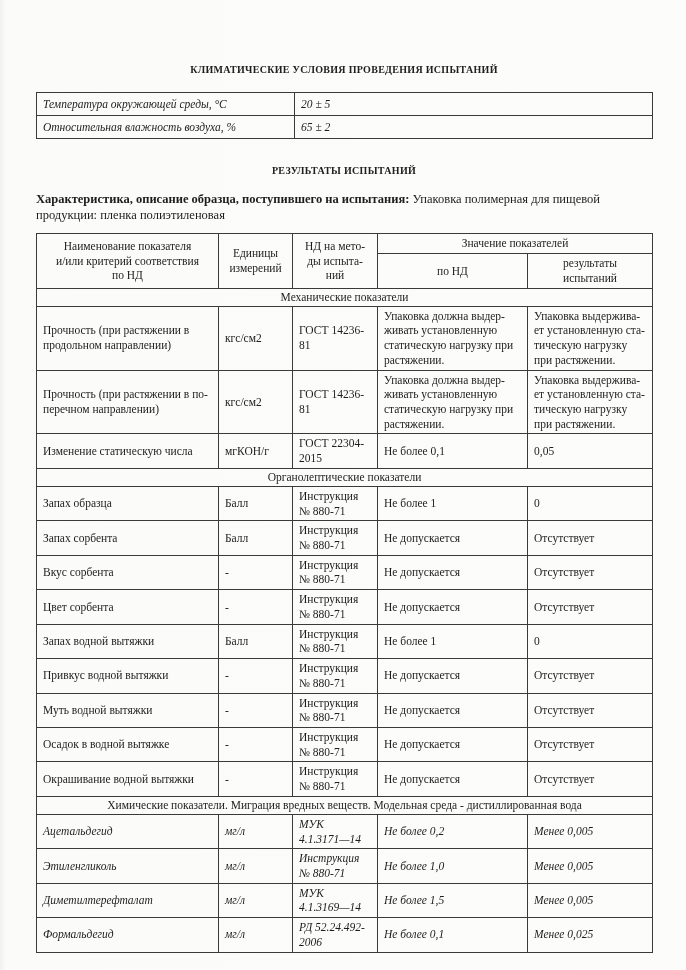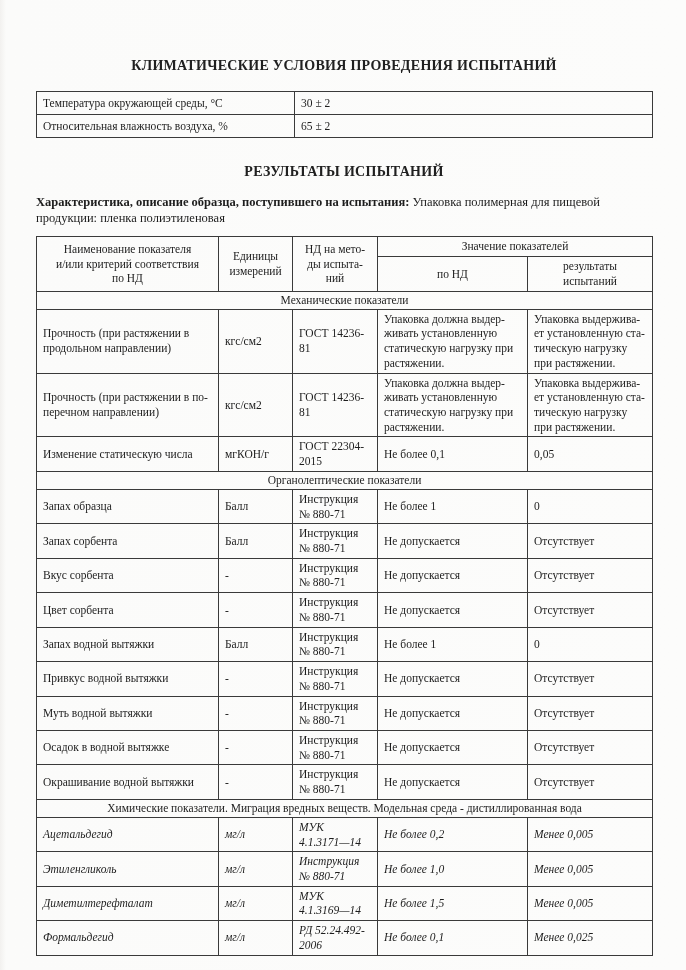--- a/index.html
+++ b/index.html
@@ -12,23 +12,23 @@
     width:686px;height:970px;
     margin:0 auto;
     background:linear-gradient(90deg,#f2f1ef 0px,#fbfbfa 6px,#fcfcfb 100%);
     color:#1d1d1d;
     overflow:hidden;
     box-sizing:border-box;
     padding:48px 34px 0 36px;
   }
   .content{width:616px;}
   .doc-title{
-    margin:10px;
-    text-align:center;
-    font-size:14px;
+    margin:16px;
+    text-align:center;
+    font-size:10px;
     font-weight:bold;
     letter-spacing:.3px;
     color:#202020;
   }
   .t2{margin-top:26px;}
   table{
     border-collapse:collapse;
     table-layout:fixed;
     width:616px;
     font-size:11.5px;
@@ -37,21 +37,21 @@
   td,th{
     border:1px solid #3a3a3a;
     padding:2px 6px;
     vertical-align:middle;
     font-weight:normal;
     text-align:left;
     line-height:1.28;
     overflow:hidden;
   }
   .climate{margin-top:17px;}
-  .climate td{height:18px;}
+  .climate td{height:18px;font-style:italic;}
   .sample{
     margin:15px 0 0 0;
     font-size:12.5px;
     line-height:1.25;
   }
   .sample .lbl{font-weight:bold;text-align:right;}
   .results{margin-top:10px;}
   .results .hdr{
     text-align:center;
     vertical-align:middle;
@@ -86,21 +86,21 @@
     <h1 class="doc-title">КЛИМАТИЧЕСКИЕ УСЛОВИЯ ПРОВЕДЕНИЯ ИСПЫТАНИЙ</h1>
 
     <table class="climate">
       <colgroup>
           <col style="width:258px">
           <col style="width:358px">
         </colgroup>
       <tbody>
           <tr>
         <td>Температура окружающей среды, °С</td>
-        <td>30 ± 2</td>
+        <td>20 ± 5</td>
       </tr>
       <tr>
         <td>Относительная влажность воздуха, %</td>
         <td>65 ± 2</td>
       </tr>
     </tbody>
       </table>
 
     <h1 class="doc-title t2">РЕЗУЛЬТАТЫ ИСПЫТАНИЙ</h1>
 

